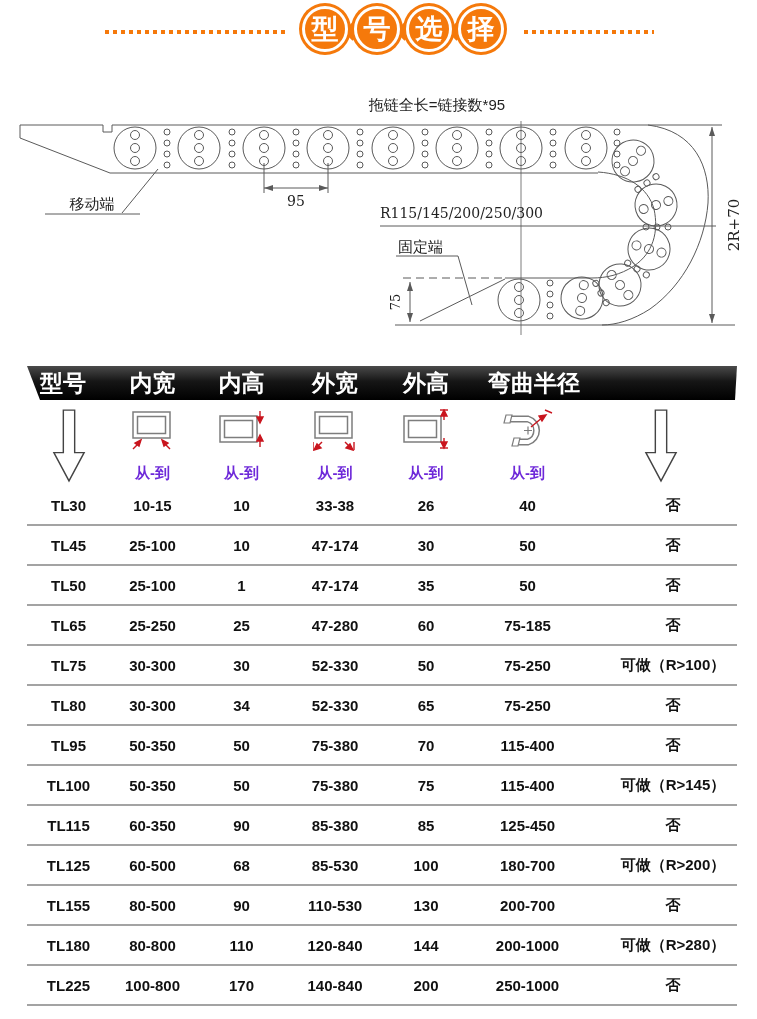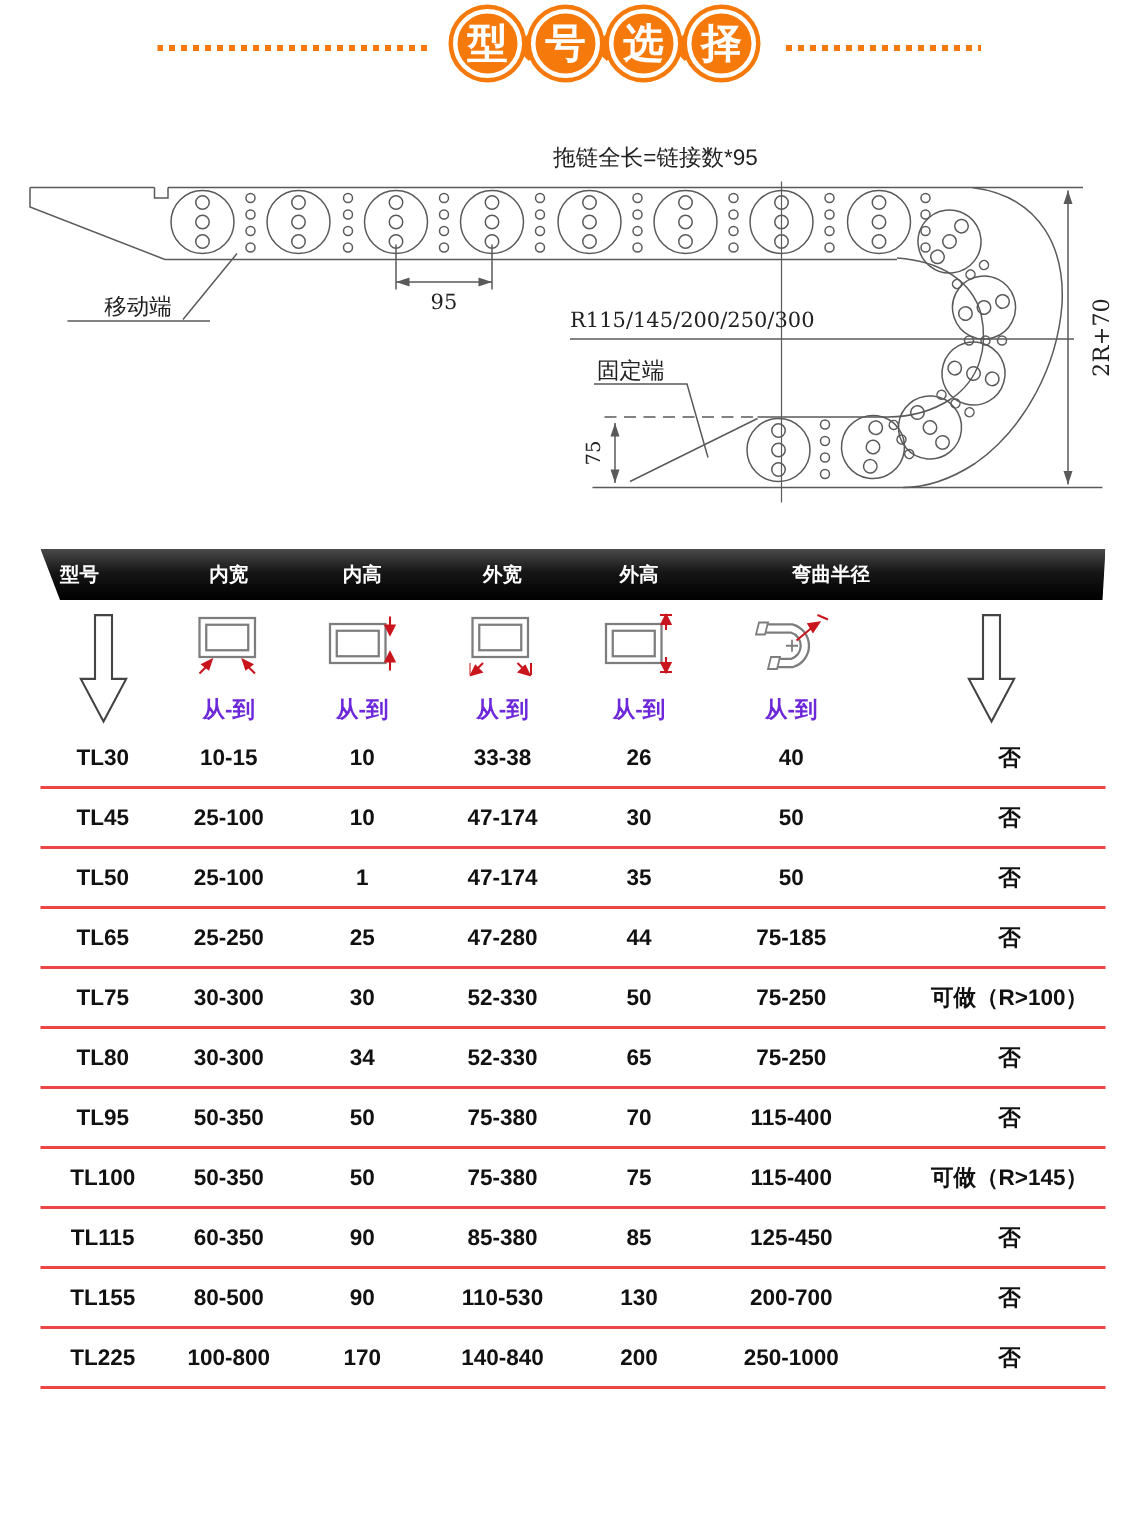--- a/index.html
+++ b/index.html
@@ -23,33 +23,33 @@
   .diagram{position:absolute;left:0;top:85px;}
   .diagram text{fill:#222;}
   .dim-text{font-family:"DejaVu Serif",serif;fill:#333;}
 
   
   .thead{position:absolute;left:27px;top:366px;width:710px;height:34px;
     background:linear-gradient(180deg,#4a4a4a 0,#161616 45%,#000 100%);
     clip-path:polygon(0 0,100% 0,calc(100% - 2px) 100%,13px 100%);
     display:grid;grid-template-columns:83px 85px 93px 94px 88px 115px 1fr;
     align-items:center;}
-  .thead .hcell{color:#fff;font-size:13px;font-weight:700;text-align:center;white-space:nowrap;}
+  .thead .hcell{color:#fff;font-size:23px;font-weight:700;text-align:center;white-space:nowrap;}
   .thead .hcell:first-child{text-align:left;padding-left:13px;}
   .thead .hcell:last-child{text-align:right;padding-right:5px;}
 
   .icon-row{position:absolute;left:27px;top:402px;width:710px;height:82px;
     display:grid;grid-template-columns:83px 85px 93px 94px 88px 115px 1fr;}
   .icon-cell{display:flex;flex-direction:column;align-items:center;justify-content:space-between;
     padding-top:7px;}
   .range-label{font-size:15px;font-weight:700;color:#6d28d9;padding-bottom:3px;white-space:nowrap;}
 
   .t-rows{position:absolute;left:27px;top:486px;width:710px;}
   .t-row{display:grid;grid-template-columns:83px 85px 93px 94px 88px 115px 1fr;
-    height:40px;align-items:center;border-bottom:2px solid #ef4444;box-sizing:border-box;}
+    height:40px;align-items:center;border-bottom:2px solid #a3a3a3;box-sizing:border-box;}
   .t-row .cell{font-size:15px;font-weight:700;color:#111;text-align:center;white-space:nowrap;}
   .t-row .cell.c7{padding-left:24px;}
 </style>
 </head>
 <body>
 
 <div class="page">
 
   <div class="dotline dot-left"></div>
   <div class="dotline dot-right"></div>
@@ -416,21 +416,21 @@
       <div class="cell c5">35</div>
       <div class="cell c6">50</div>
       <div class="cell c7">否</div>
     </div>
 
     <div class="t-row">
       <div class="cell c1">TL65</div>
       <div class="cell c2">25-250</div>
       <div class="cell c3">25</div>
       <div class="cell c4">47-280</div>
-      <div class="cell c5">44</div>
+      <div class="cell c5">60</div>
       <div class="cell c6">75-185</div>
       <div class="cell c7">否</div>
     </div>
 
     <div class="t-row">
       <div class="cell c1">TL75</div>
       <div class="cell c2">30-300</div>
       <div class="cell c3">30</div>
       <div class="cell c4">52-330</div>
       <div class="cell c5">50</div>
@@ -471,31 +471,49 @@
     <div class="t-row">
       <div class="cell c1">TL115</div>
       <div class="cell c2">60-350</div>
       <div class="cell c3">90</div>
       <div class="cell c4">85-380</div>
       <div class="cell c5">85</div>
       <div class="cell c6">125-450</div>
       <div class="cell c7">否</div>
     </div>
 
+    <div class="t-row">
+      <div class="cell c1">TL125</div>
+      <div class="cell c2">60-500</div>
+      <div class="cell c3">68</div>
+      <div class="cell c4">85-530</div>
+      <div class="cell c5">100</div>
+      <div class="cell c6">180-700</div>
+      <div class="cell c7">可做（R&gt;200）</div>
+    </div>
 
     <div class="t-row">
       <div class="cell c1">TL155</div>
       <div class="cell c2">80-500</div>
       <div class="cell c3">90</div>
       <div class="cell c4">110-530</div>
       <div class="cell c5">130</div>
       <div class="cell c6">200-700</div>
       <div class="cell c7">否</div>
     </div>
 
+    <div class="t-row">
+      <div class="cell c1">TL180</div>
+      <div class="cell c2">80-800</div>
+      <div class="cell c3">110</div>
+      <div class="cell c4">120-840</div>
+      <div class="cell c5">144</div>
+      <div class="cell c6">200-1000</div>
+      <div class="cell c7">可做（R&gt;280）</div>
+    </div>
 
     <div class="t-row">
       <div class="cell c1">TL225</div>
       <div class="cell c2">100-800</div>
       <div class="cell c3">170</div>
       <div class="cell c4">140-840</div>
       <div class="cell c5">200</div>
       <div class="cell c6">250-1000</div>
       <div class="cell c7">否</div>
     </div>

